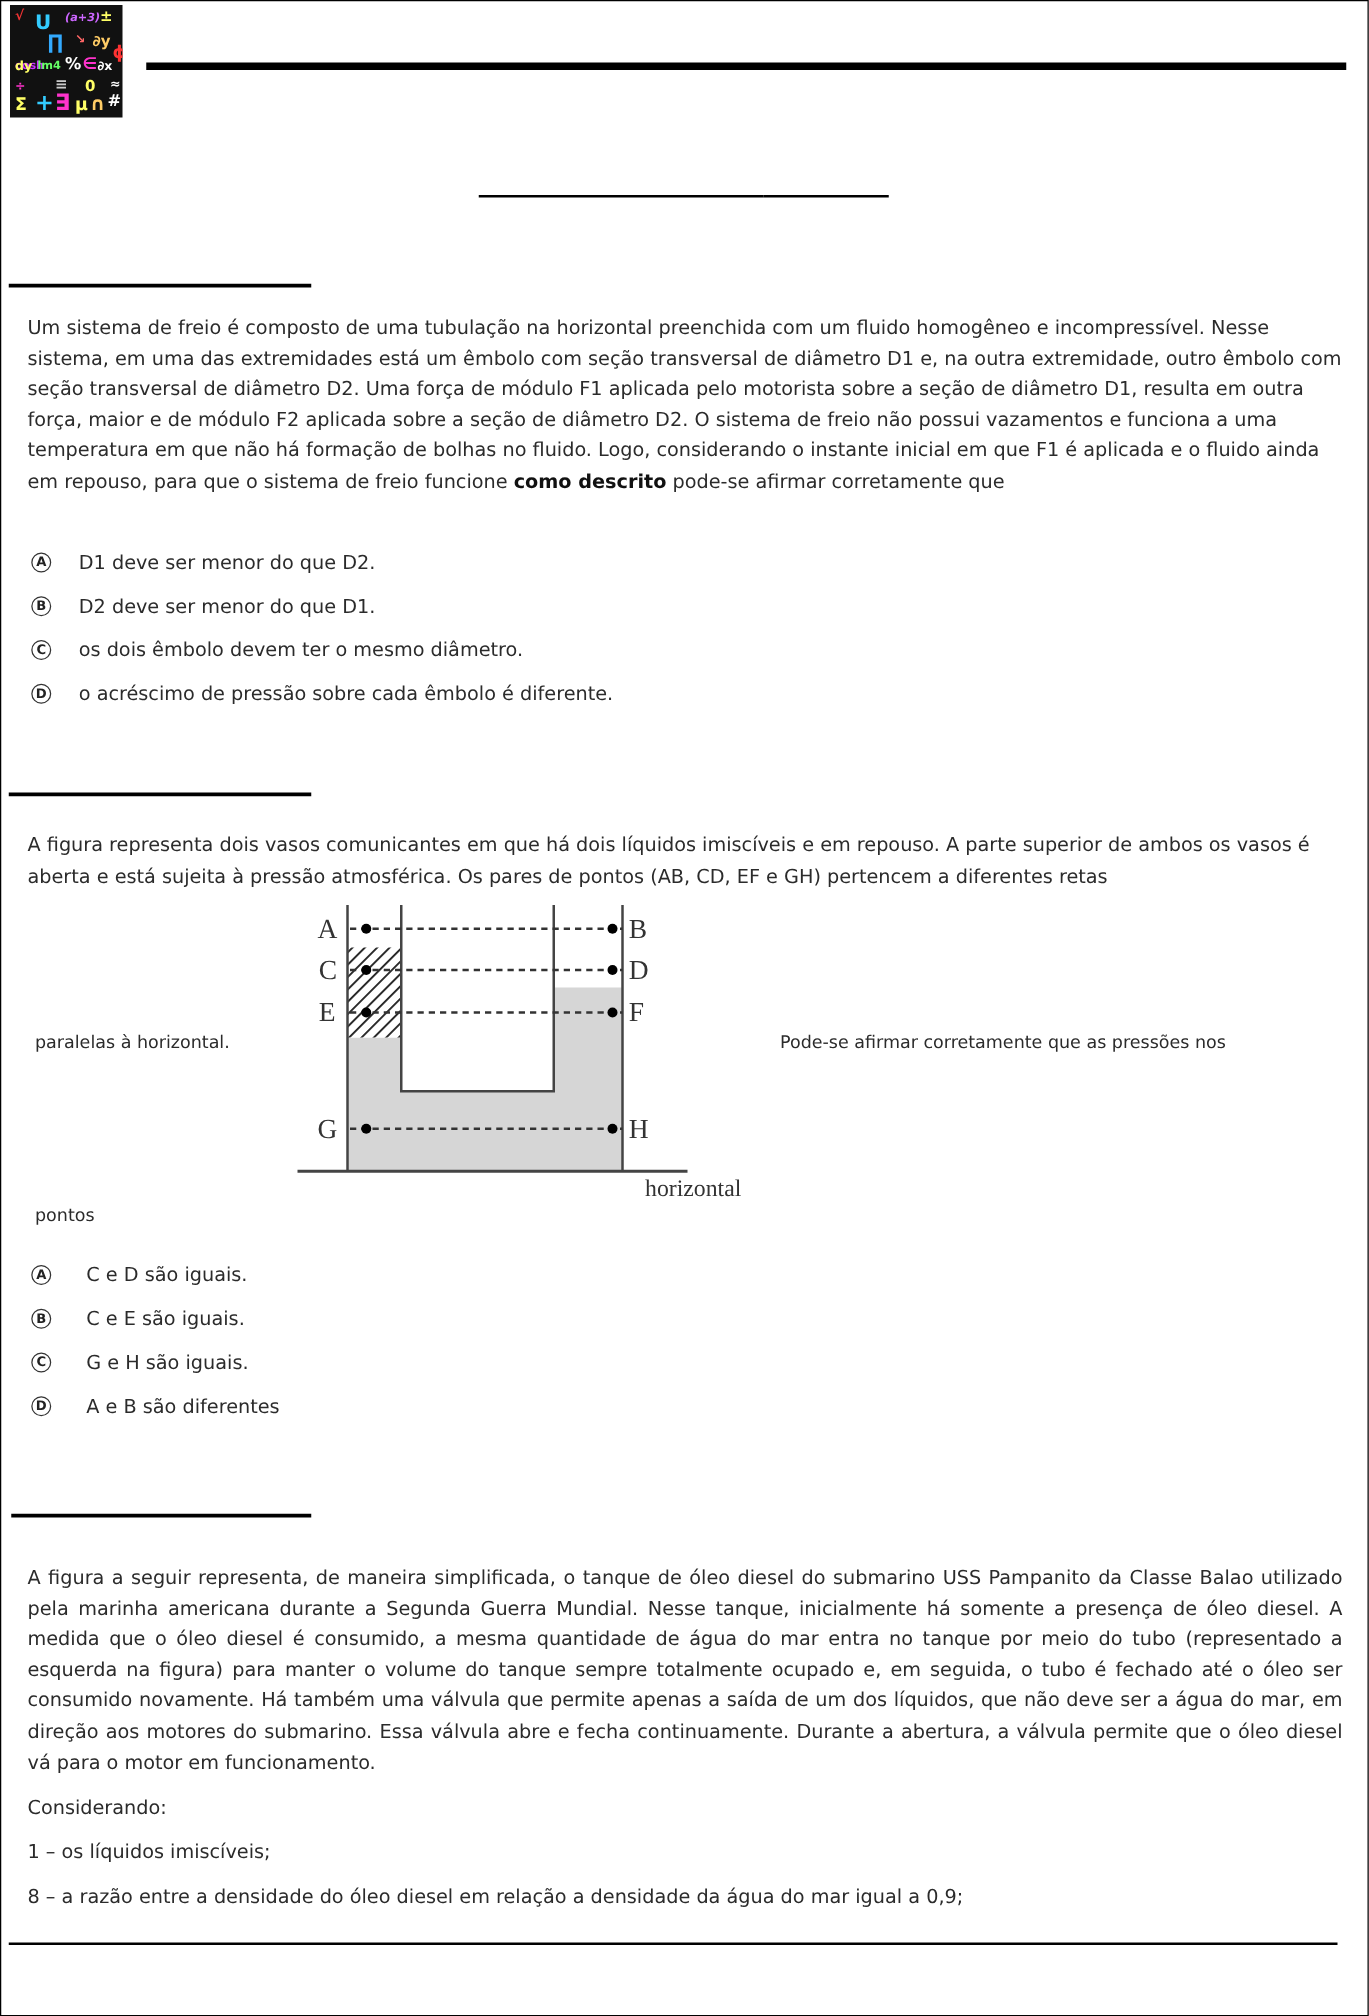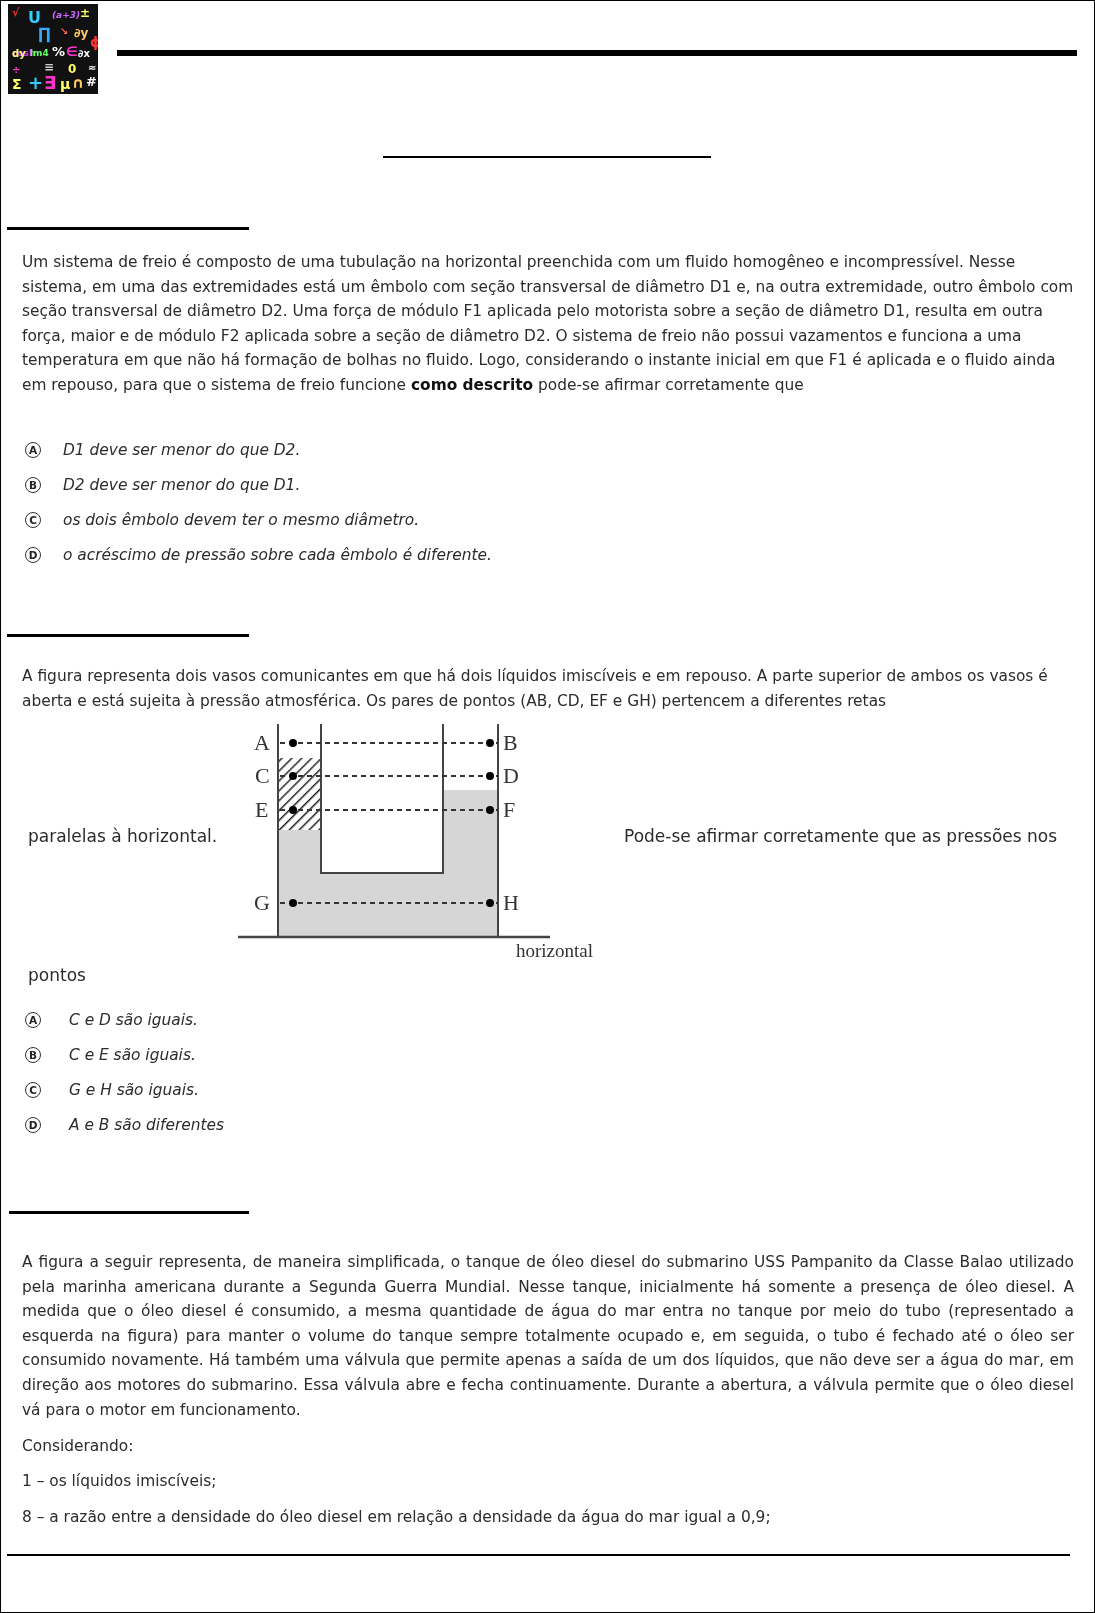--- a/index.html
+++ b/index.html
@@ -8,23 +8,23 @@
   .frame { position: absolute; left: 0; top: 0; width: 1093px; height: 1611px; border: 1px solid #000; }
   .logo { position: absolute; left: 8px; top: 4px; width: 90px; height: 90px; background: #111; overflow: hidden; }
   .logo span { position: absolute; font-family: "DejaVu Sans", sans-serif; font-weight: bold; }
   .hr-thick { position: absolute; background: #000; }
   .para { position: absolute; left: 22px; width: 1052px; font-size: 15.4px; line-height: 24.6px; color: #2b2b2b; }
   .para.justify { text-align: justify; }
   .para b { color: #111; font-weight: bold; }
   .opt { position: absolute; left: 25px; display: flex; align-items: center; font-size: 15.4px; color: #2b2b2b; }
   .letter { width: 16px; height: 16px; border: 1.5px solid #333; border-radius: 50%; font-size: 10.5px; font-weight: bold;
             display: flex; align-items: center; justify-content: center; box-sizing: border-box; color: #222; }
-  .opt-text { margin-left: 22px; font-style: italic; }
+  .opt-text { margin-left: 22px; }
   .opt.q2 .opt-text { margin-left: 28px; }
-  .inline-text { position: absolute; font-size: 17px; color: #2b2b2b; }
+  .inline-text { position: absolute; font-size: 14px; color: #2b2b2b; }
   svg text { font-family: "Liberation Serif", serif; }
 </style>
 </head>
 <body>
 
 <div class="frame"></div>
 
 <div class="logo">
   <span style="left:4px;top:2px;color:#e33;font-size:11px;">√</span>
   <span style="left:20px;top:4px;color:#3cf;font-size:16px;">U</span>

